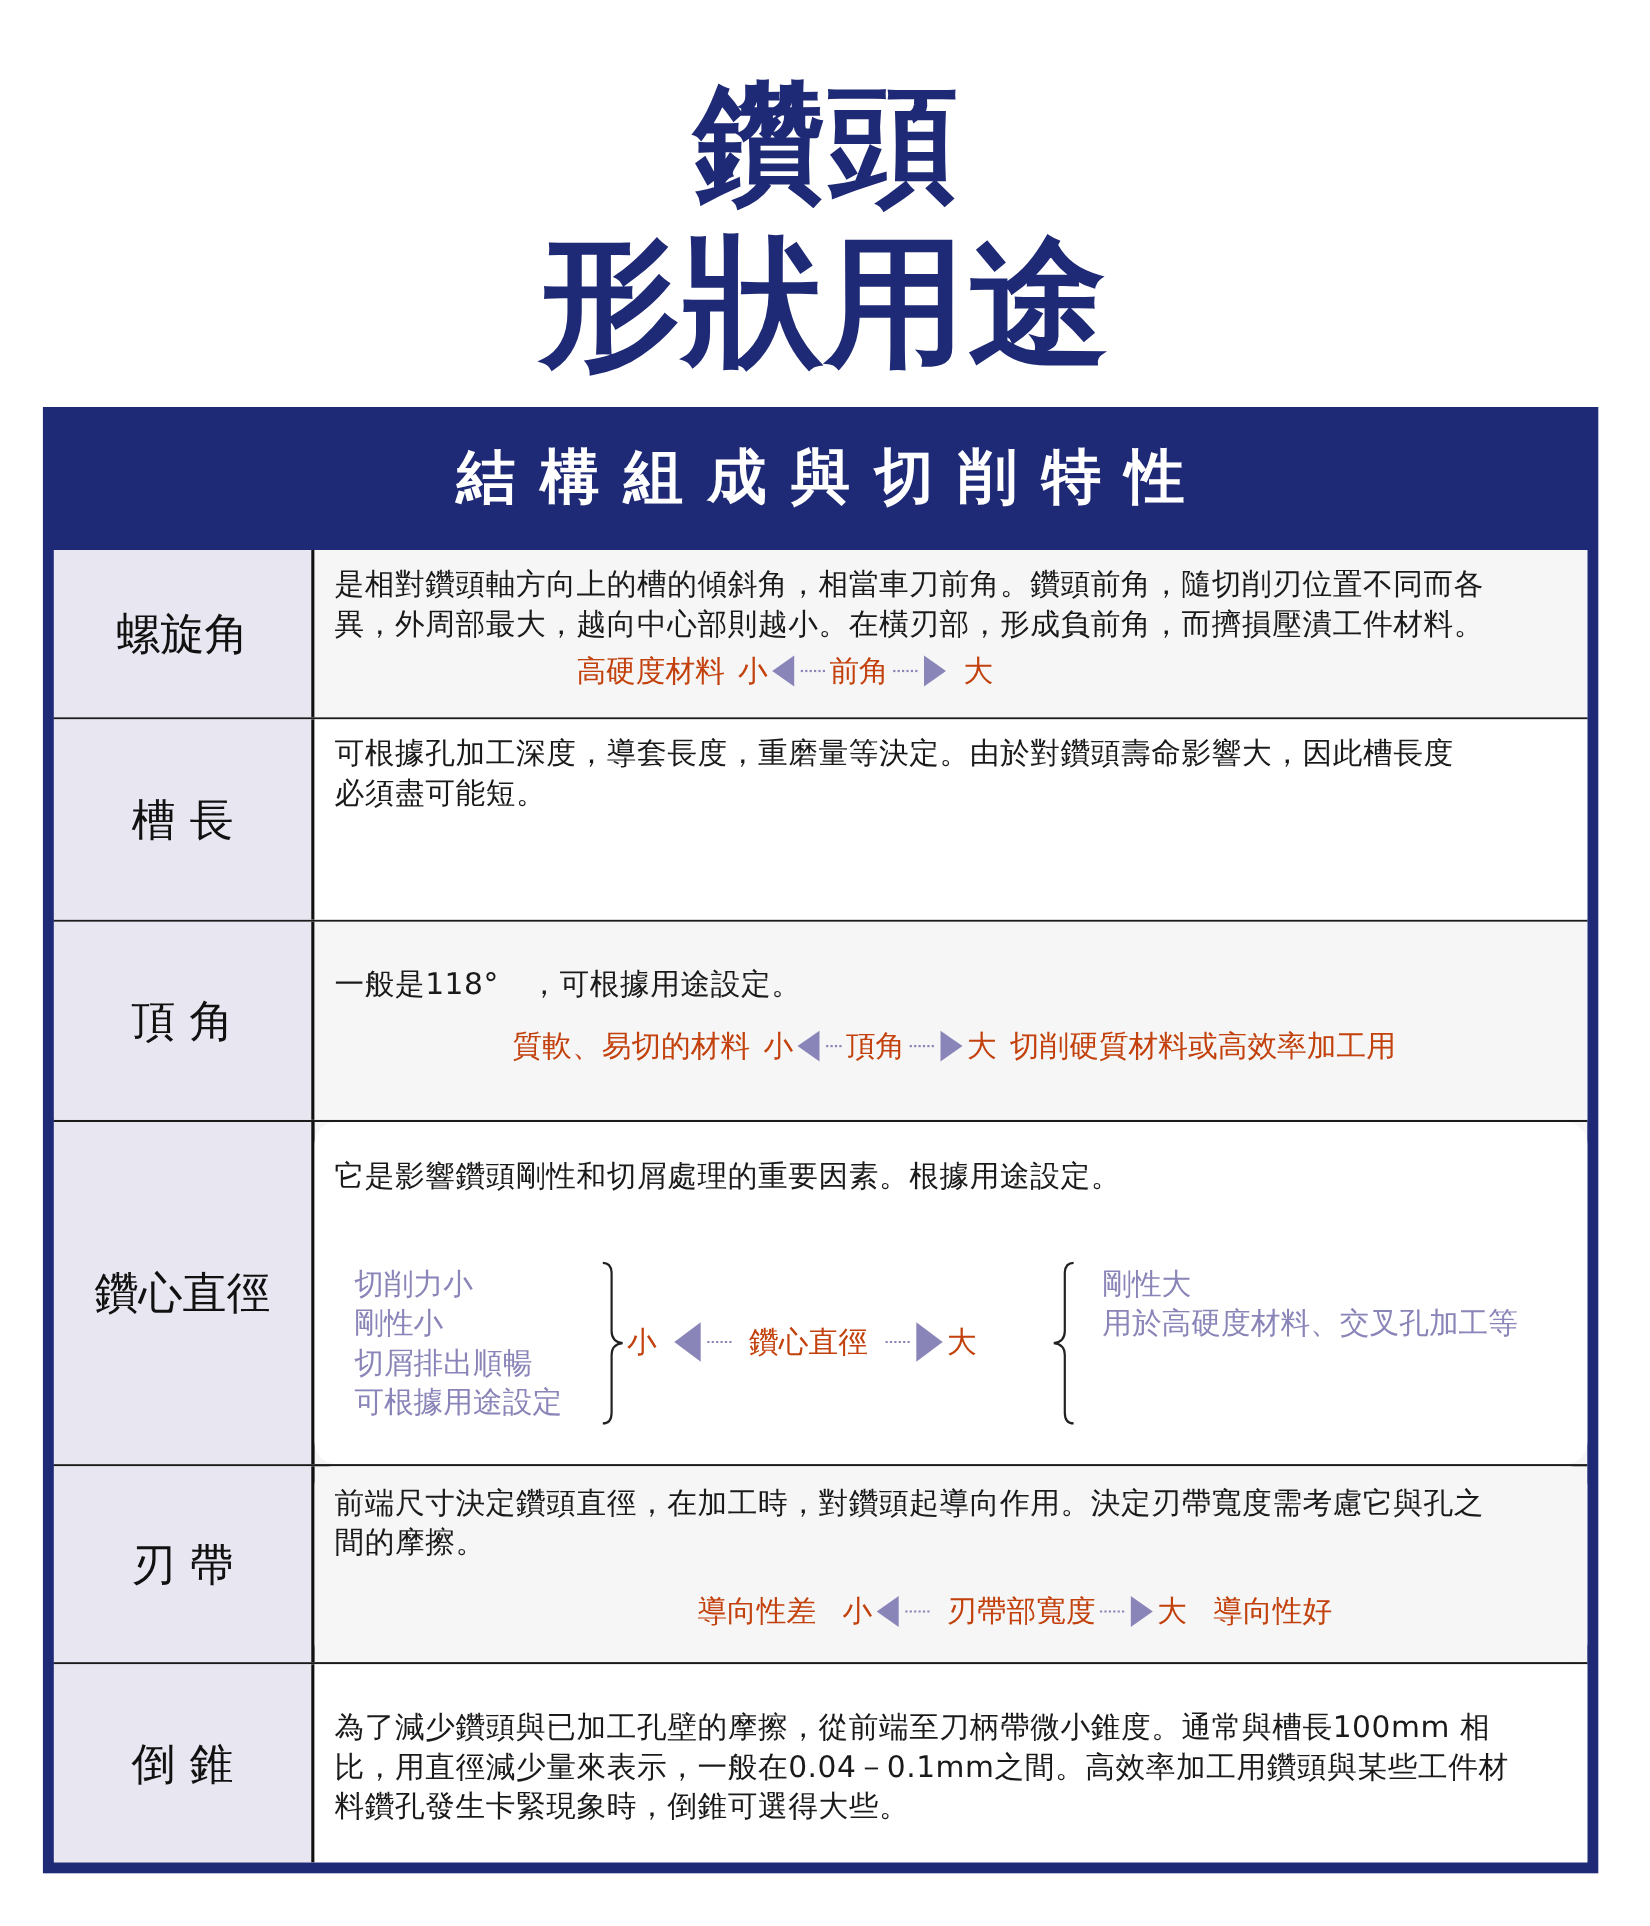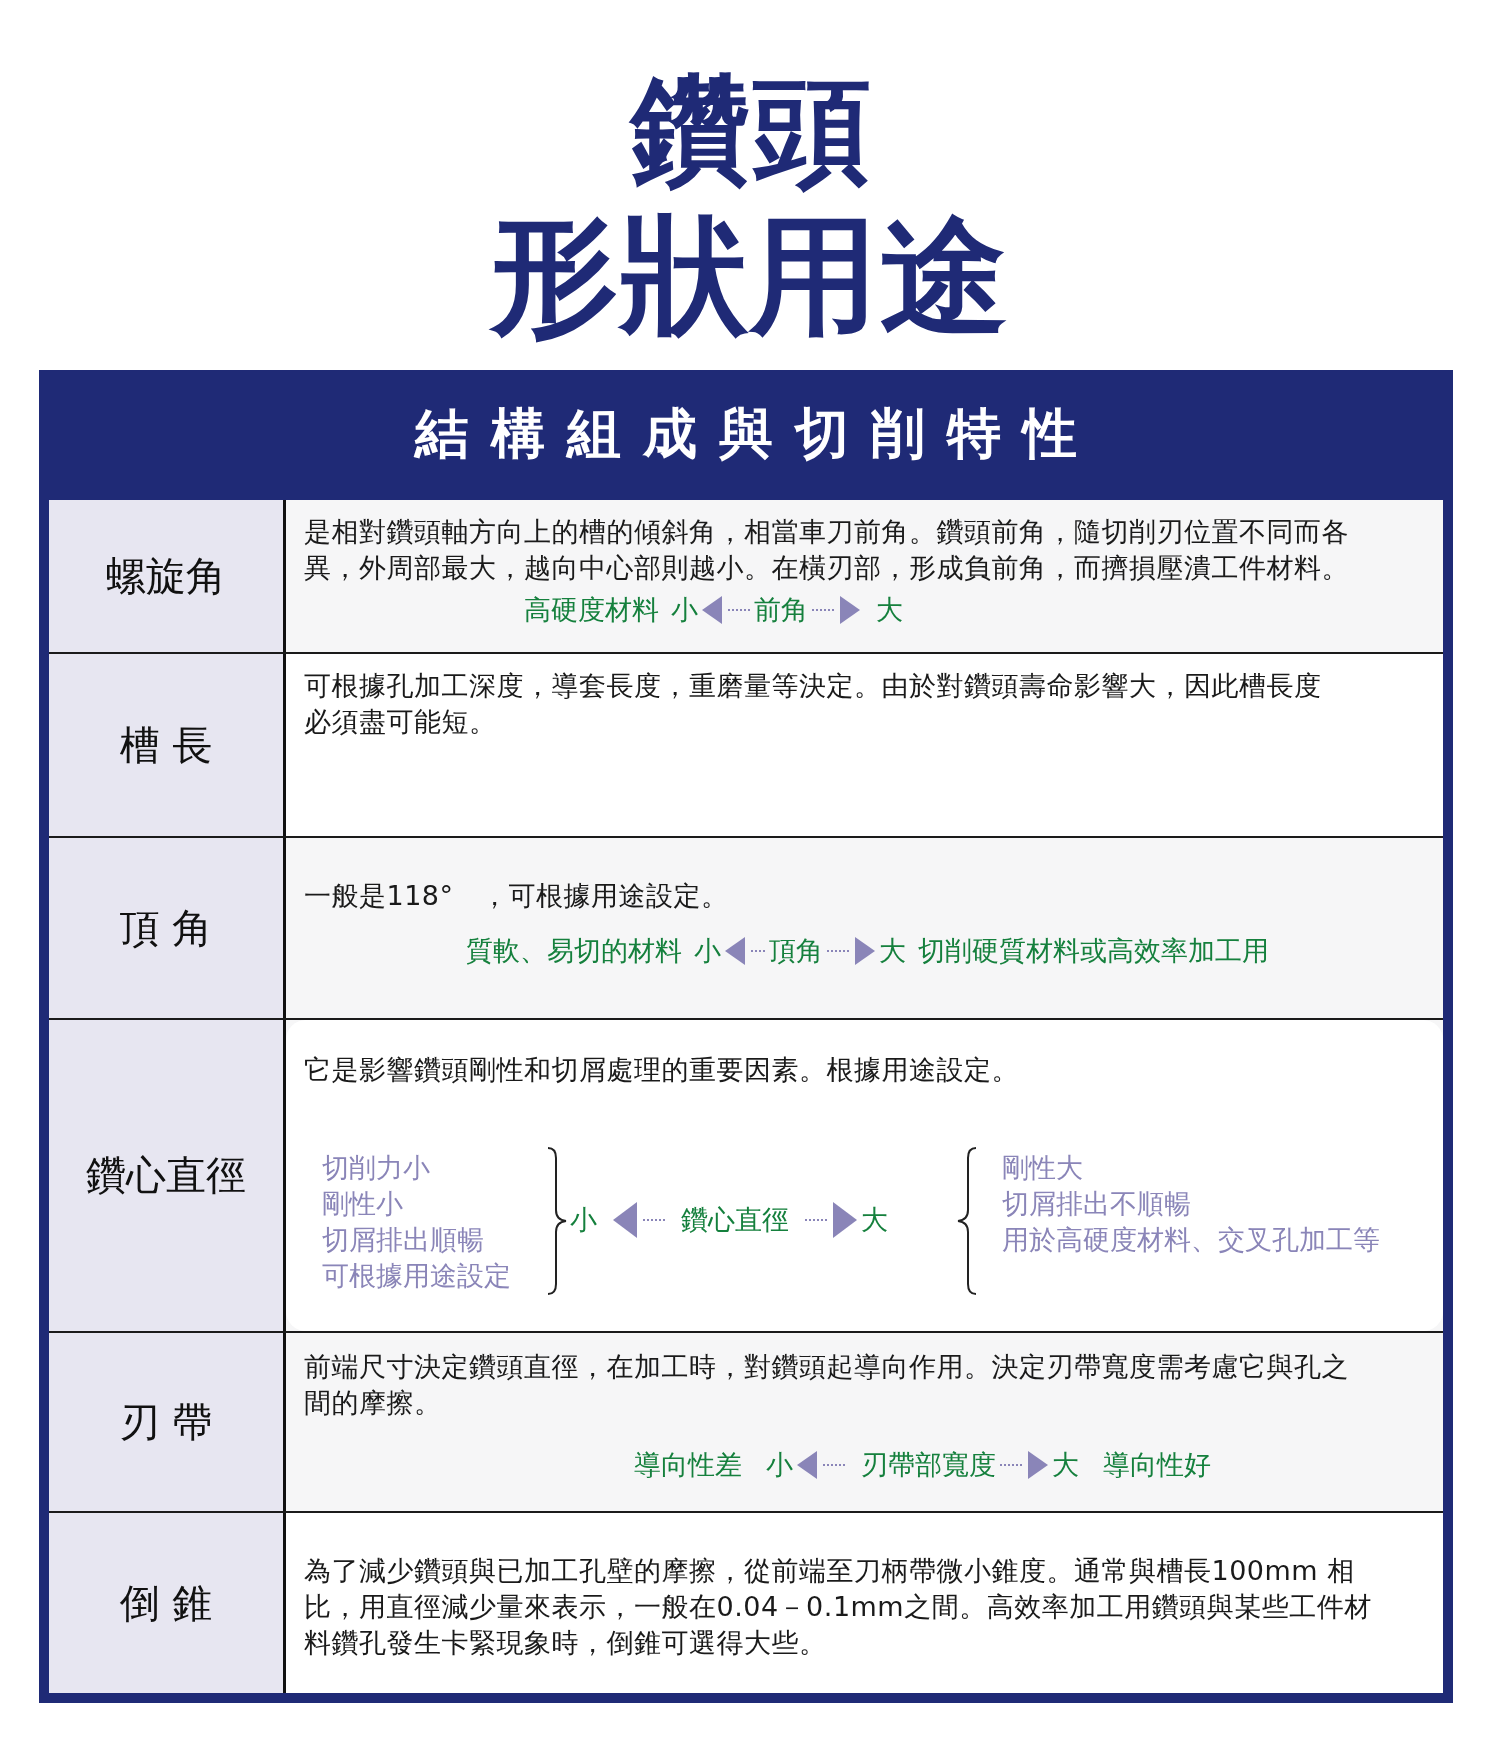--- a/index.html
+++ b/index.html
@@ -16,21 +16,21 @@
                  font-family:"DejaVu Sans","Liberation Sans",sans-serif; padding-left:22px; }
   .table { position:absolute; left:10px; top:130px; width:1394px; height:1193px; background:#f6f6f7; }
   .row { position:absolute; left:0; width:1394px; display:flex; border-bottom:2px solid #1b1b1b; box-sizing:border-box; }
   .row:last-child { border-bottom:none; }
   .label { width:237px; height:100%; background:#e7e6f1; display:flex; align-items:center; justify-content:center;
            font-size:40px; font-weight:normal; color:#111; border-right:3px solid #111; box-sizing:border-box; flex:none; }
   .content { position:relative; flex:1; height:100%; box-sizing:border-box; padding:14px 0 0 18px; }
   .content.white { background:#ffffff; }
   .content.gray { background:#f6f6f7; }
   .desc { font-size:27px; line-height:36px; color:#1a1a1a; white-space:pre-line; letter-spacing:0.5px; }
-  .scale { position:absolute; display:flex; align-items:center; color:#15803d; font-size:27px; white-space:nowrap; }
+  .scale { position:absolute; display:flex; align-items:center; color:#c2410c; font-size:27px; white-space:nowrap; }
   .scale .tri-l { width:0; height:0; border-top:14px solid transparent; border-bottom:14px solid transparent;
                   border-right:20px solid #8a85b8; margin:0 2px 0 4px; }
   .scale .tri-r { width:0; height:0; border-top:14px solid transparent; border-bottom:14px solid transparent;
                   border-left:20px solid #8a85b8; margin:0 4px 0 2px; }
   .scale .dots { display:inline-block; width:22px; border-top:2px dotted #8a85b8; margin:0 4px; }
   .gap { display:inline-block; width:12px; }
   .list { position:absolute; color:#8a85b8; font-size:27px; line-height:36px; }
   .brace { position:absolute; }
 </style>
 </head>
@@ -120,21 +120,20 @@
           <span class="dots"></span>
           <span class="tri-r" style="border-top-width:18px;border-bottom-width:18px;border-left-width:24px;"></span>
           <span>大</span>
         </div>
 
         <svg class="brace" style="left:670px; top:126px;" width="22" height="150" viewBox="0 0 22 150">
           <path d="M20 2 Q12 2 12 12 L12 64 Q12 74 2 75 Q12 76 12 86 L12 138 Q12 148 20 148" fill="none" stroke="#222" stroke-width="2"></path>
         </svg>
         <div class="list" style="left:716px; top:130px;">
           <div>剛性大</div>
-          <div>切屑排出不順暢</div>
           <div>用於高硬度材料、交叉孔加工等</div>
         </div>
       </div>
     </div>
 
     <div class="row" style="top:833px; height:180px;">
       <div class="label">刃 帶</div>
       <div class="content gray" style="padding-top:16px;border-radius:17px;">
         <div class="desc">前端尺寸決定鑽頭直徑，在加工時，對鑽頭起導向作用。決定刃帶寬度需考慮它與孔之
 間的摩擦。</div>

